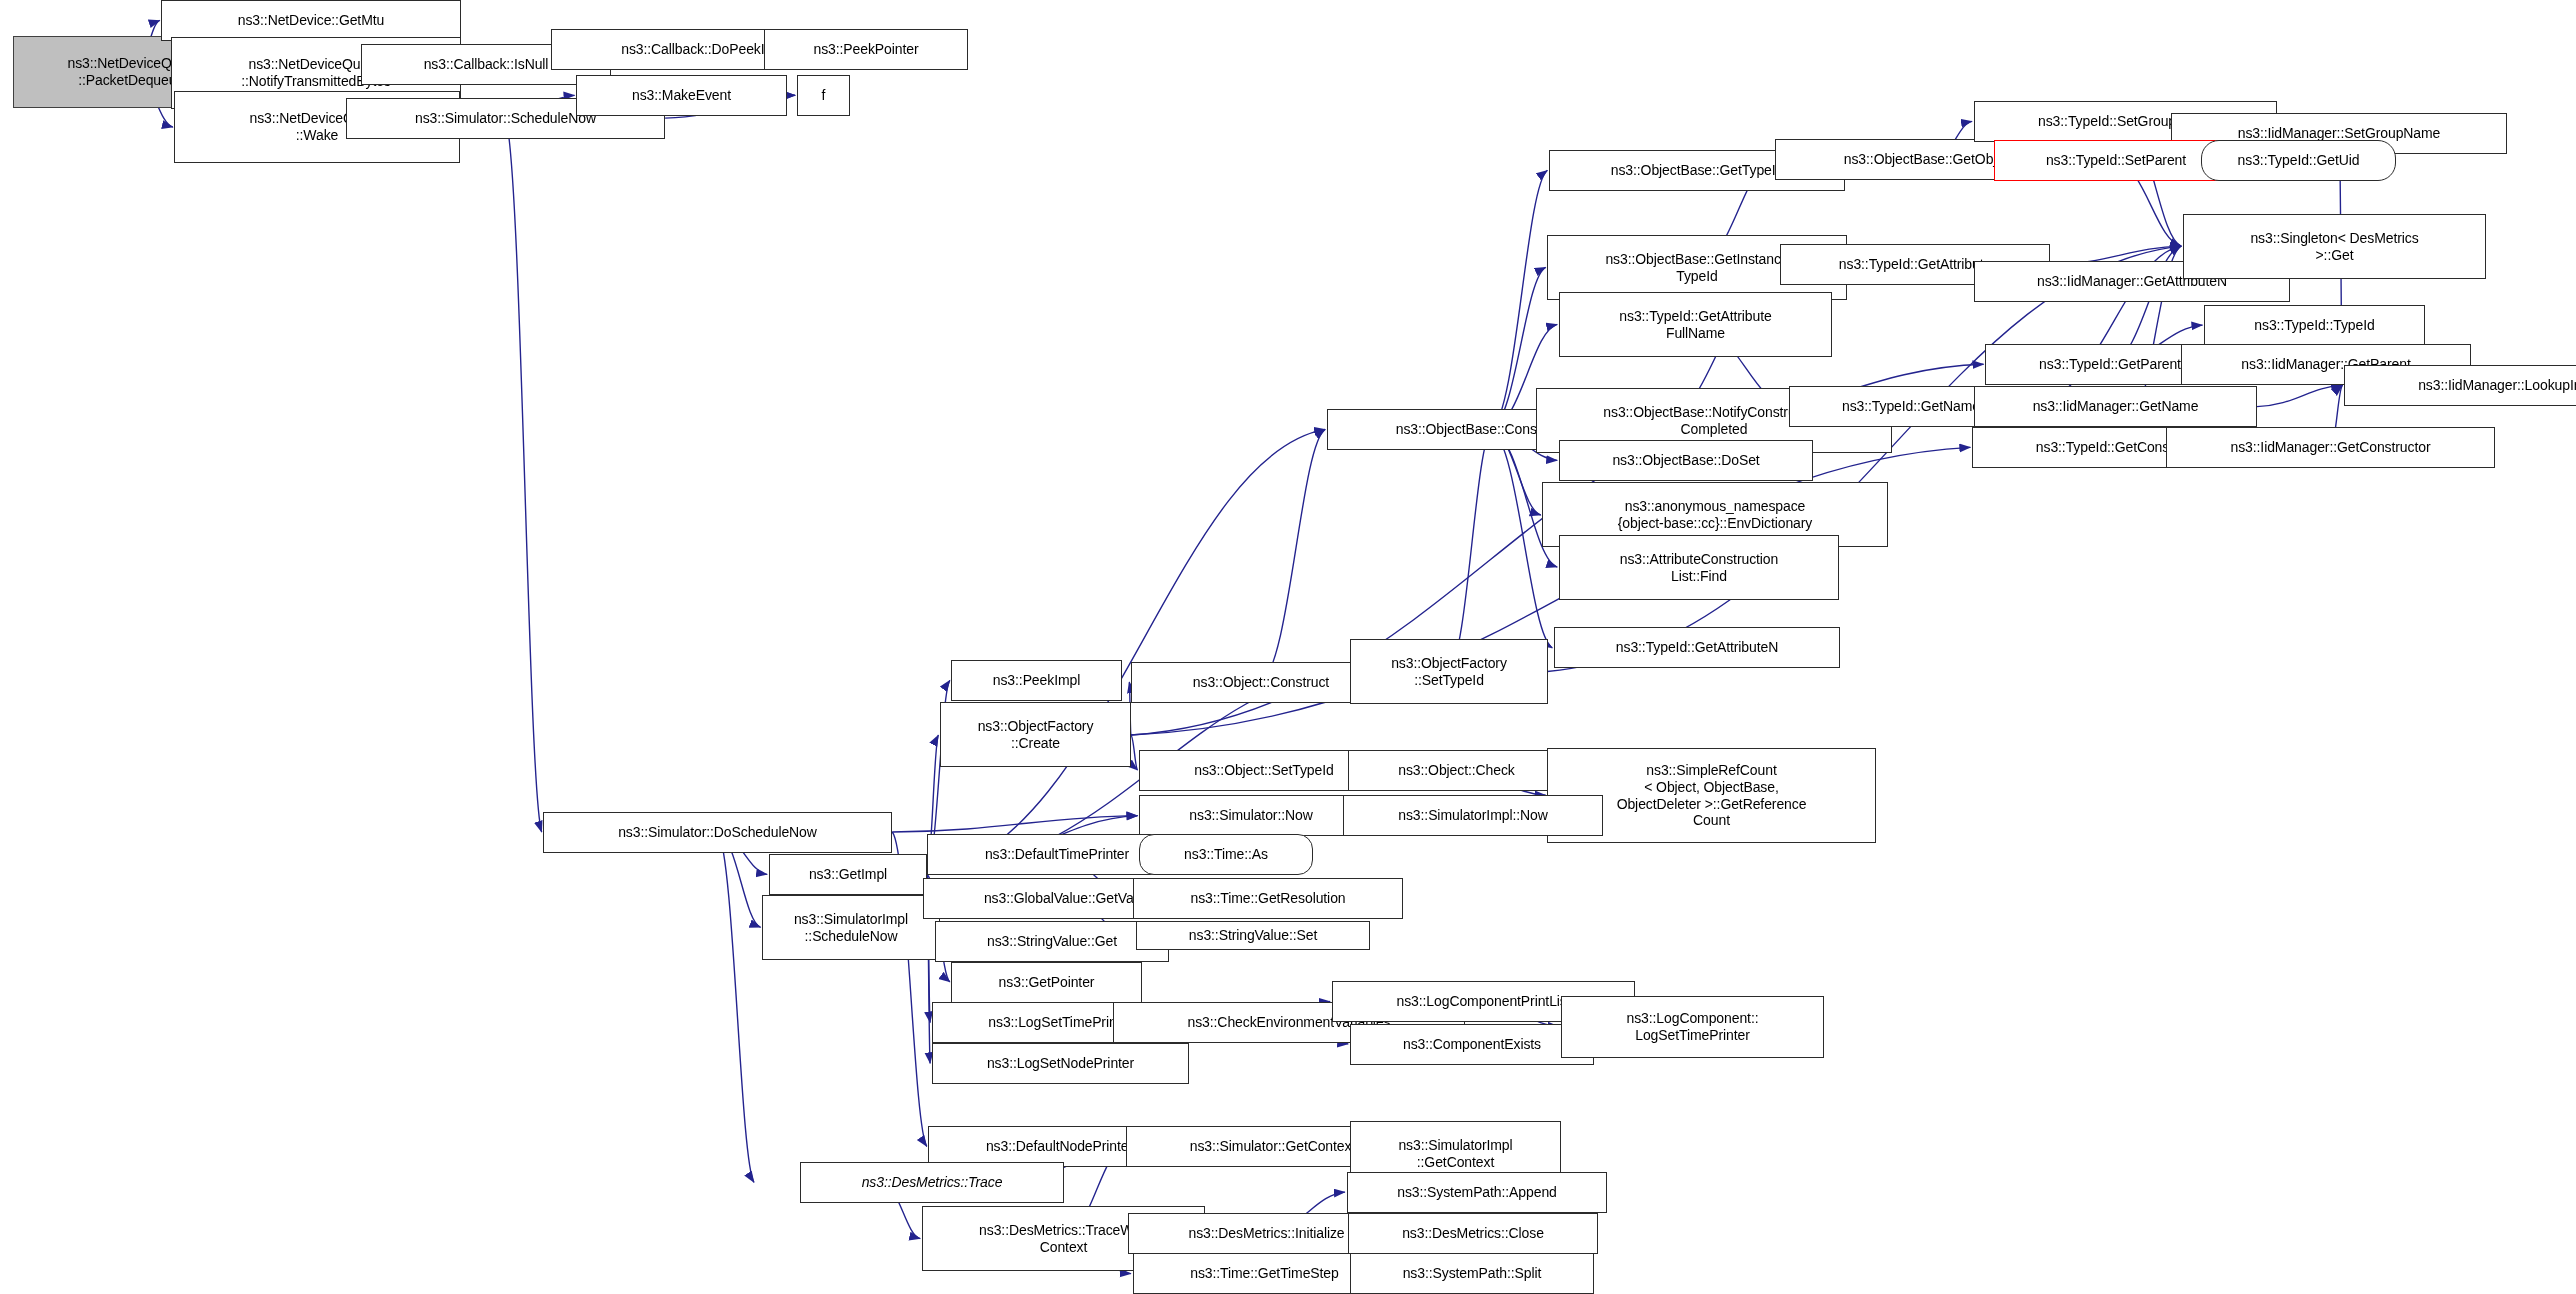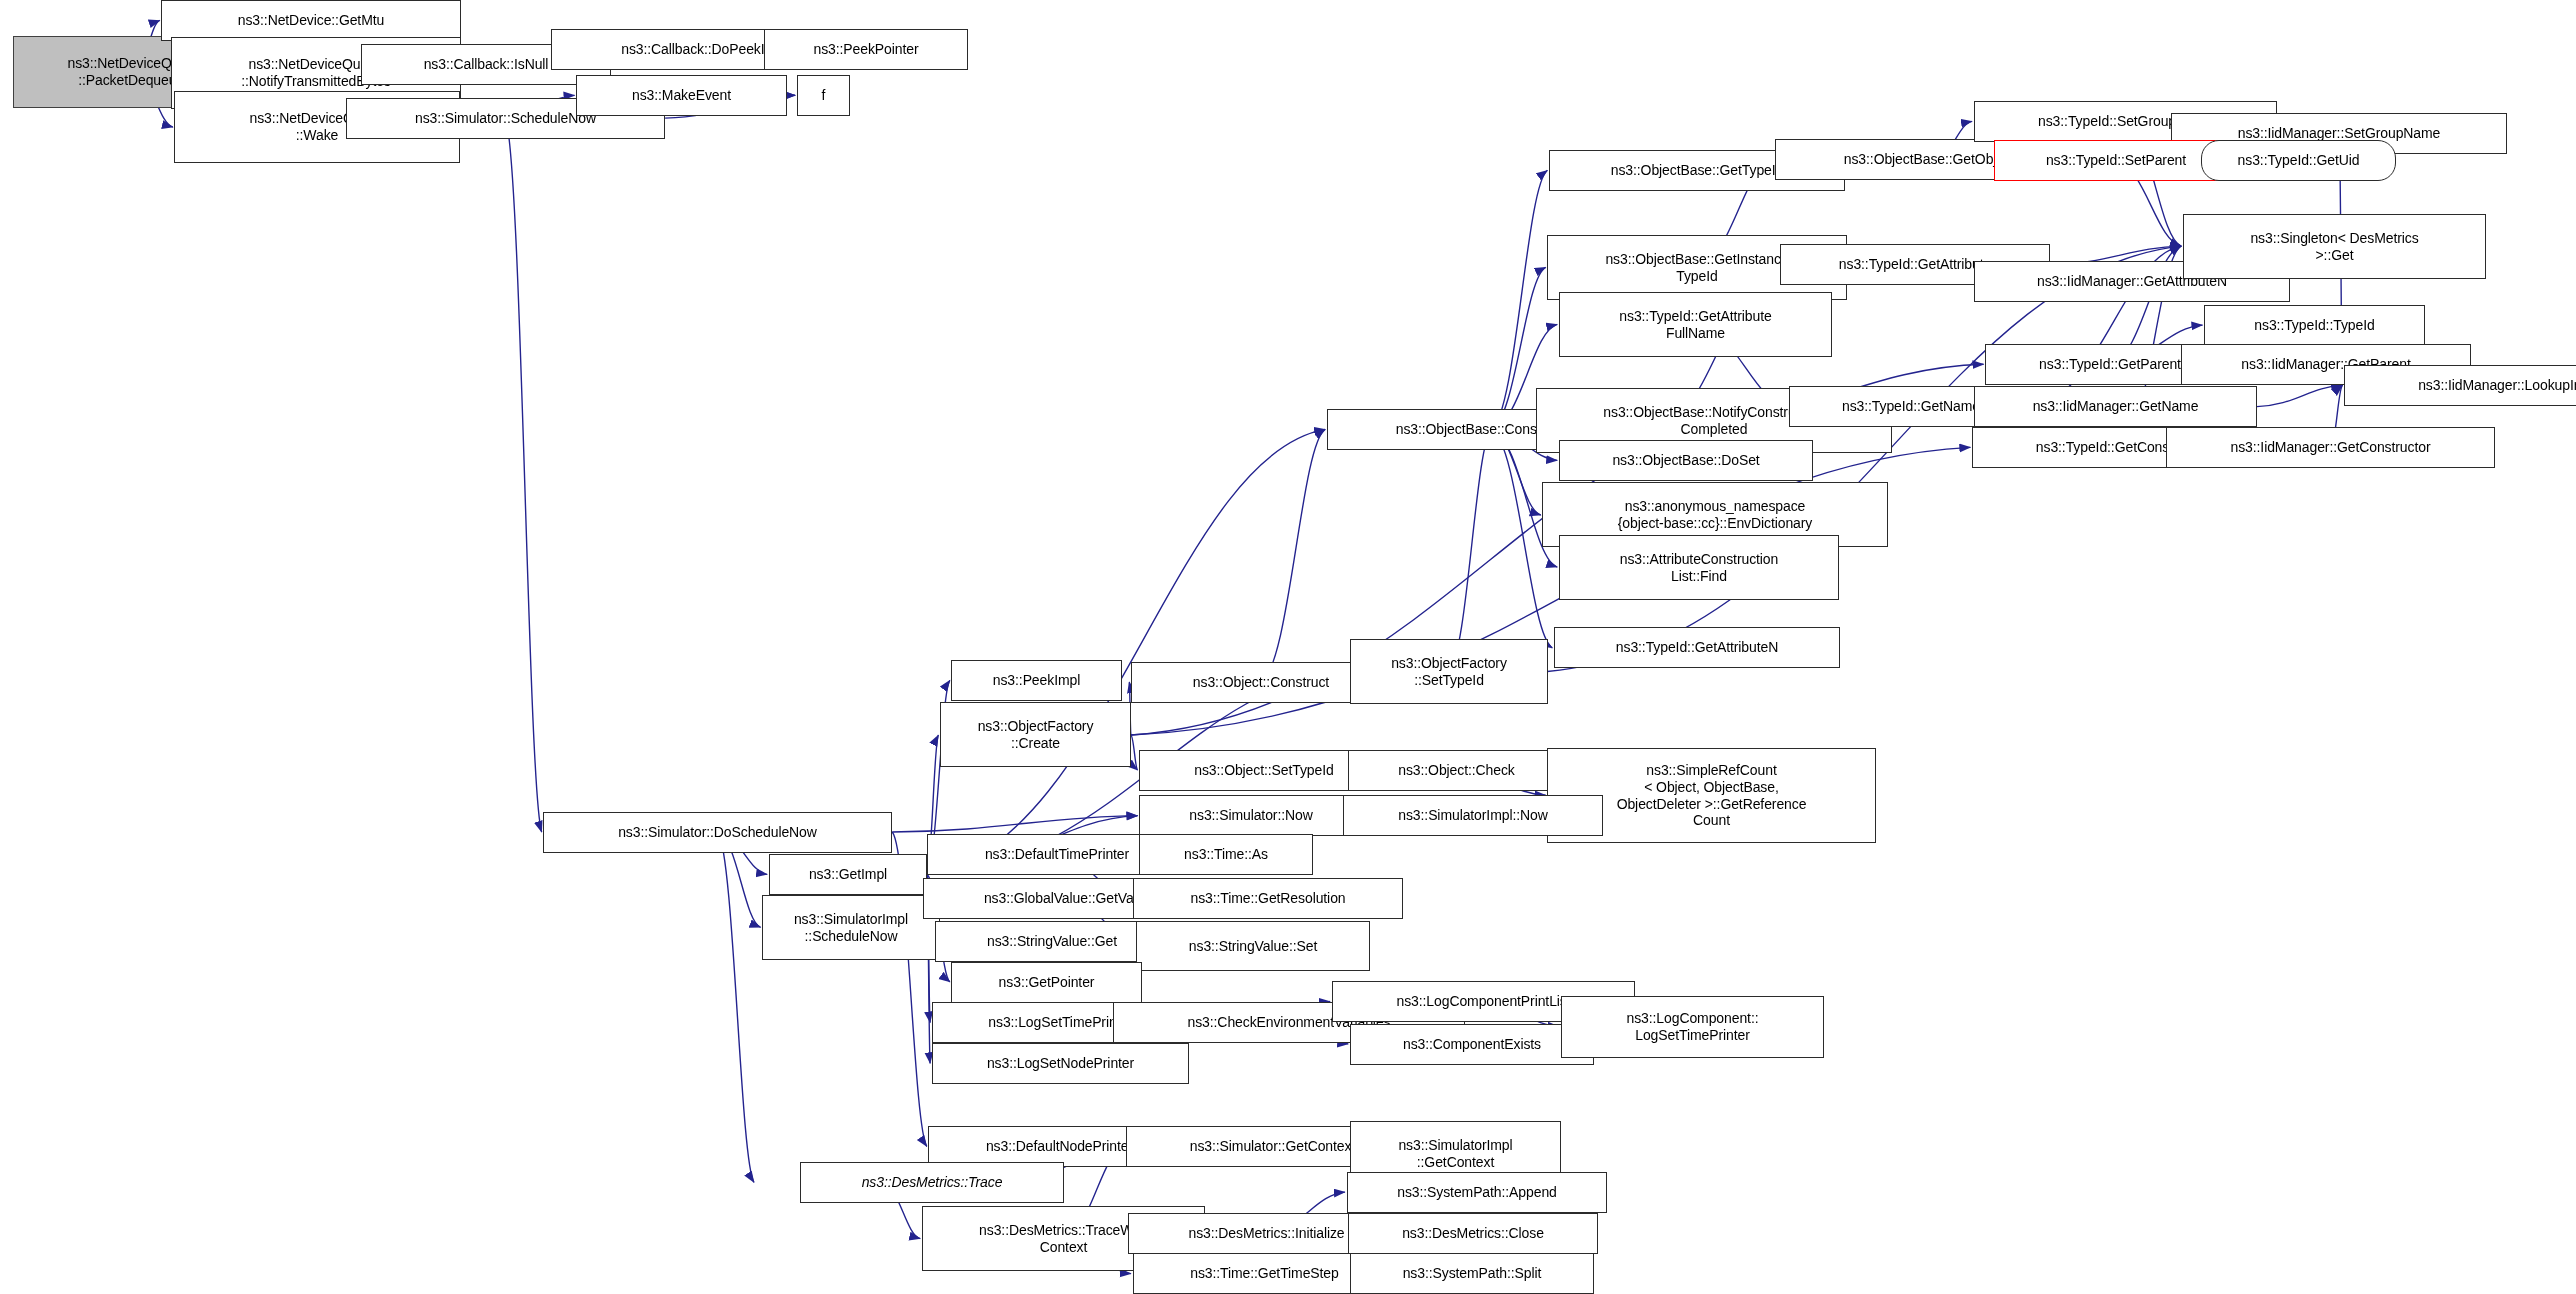--- a/index.html
+++ b/index.html
@@ -142,25 +142,25 @@
       <div class="node thin" style="left: 1131px; top: 662px; width: 260px; height: 41px;">ns3::Object::Construct</div>
       <div class="node thin" style="left: 1139px; top: 750px; width: 250px; height: 41px;">ns3::Object::SetTypeId</div>
       <div class="node thin" style="left: 1348px; top: 750px; width: 217px; height: 41px;">ns3::Object::Check</div>
       <div class="node thin" style="left: 1547px; top: 748px; width: 329px; height: 95px;">ns3::SimpleRefCount
 &lt; Object, ObjectBase,
 ObjectDeleter &gt;::GetReference
 Count</div>
       <div class="node thin" style="left: 1139px; top: 795px; width: 224px; height: 41px;">ns3::Simulator::Now</div>
       <div class="node thin" style="left: 1343px; top: 795px; width: 260px; height: 41px;">ns3::SimulatorImpl::Now</div>
       <div class="node thin" style="left: 927px; top: 834px; width: 260px; height: 41px;">ns3::DefaultTimePrinter</div>
-      <div class="node thin" style="left: 1139px; top: 834px; width: 174px; height: 41px;">ns3::Time::As</div>
+      <div class="node thin" style="left: 1139px; top: 834px; width: 174px; height: 41px; border-radius: 15px;">ns3::Time::As</div>
       <div class="node thin" style="left: 923px; top: 878px; width: 290px; height: 41px;">ns3::GlobalValue::GetValue</div>
       <div class="node thin" style="left: 1133px; top: 878px; width: 270px; height: 41px;">ns3::Time::GetResolution</div>
       <div class="node thin" style="left: 935px; top: 921px; width: 234px; height: 41px; text-align: right;">ns3::StringValue::Get</div>
-      <div class="node thin" style="left: 1136px; top: 921px; width: 234px; height: 50px;">ns3::StringValue::Set</div>
+      <div class="node thin" style="left: 1136px; top: 921px; width: 234px; height: 29px;">ns3::StringValue::Set</div>
       <div class="node thin" style="left: 951px; top: 962px; width: 191px; height: 41px;">ns3::GetPointer</div>
       <div class="node thin" style="left: 932px; top: 1002px; width: 257px; height: 41px;">ns3::LogSetTimePrinter</div>
       <div class="node thin" style="left: 1113px; top: 1002px; width: 352px; height: 41px;">ns3::CheckEnvironmentVariables</div>
       <div class="node thin" style="left: 1332px; top: 981px; width: 303px; height: 41px;">ns3::LogComponentPrintList</div>
       <div class="node thin" style="left: 1350px; top: 1024px; width: 244px; height: 41px;">ns3::ComponentExists</div>
       <div class="node thin" style="left: 1561px; top: 996px; width: 263px; height: 62px;">ns3::LogComponent::
 LogSetTimePrinter</div>
       <div class="node thin" style="left: 932px; top: 1043px; width: 257px; height: 41px;">ns3::LogSetNodePrinter</div>
       <div class="node thin" style="left: 928px; top: 1126px; width: 263px; height: 41px;">ns3::DefaultNodePrinter</div>
       <div class="node thin" style="left: 1126px; top: 1126px; width: 293px; height: 41px;">ns3::Simulator::GetContext</div>

